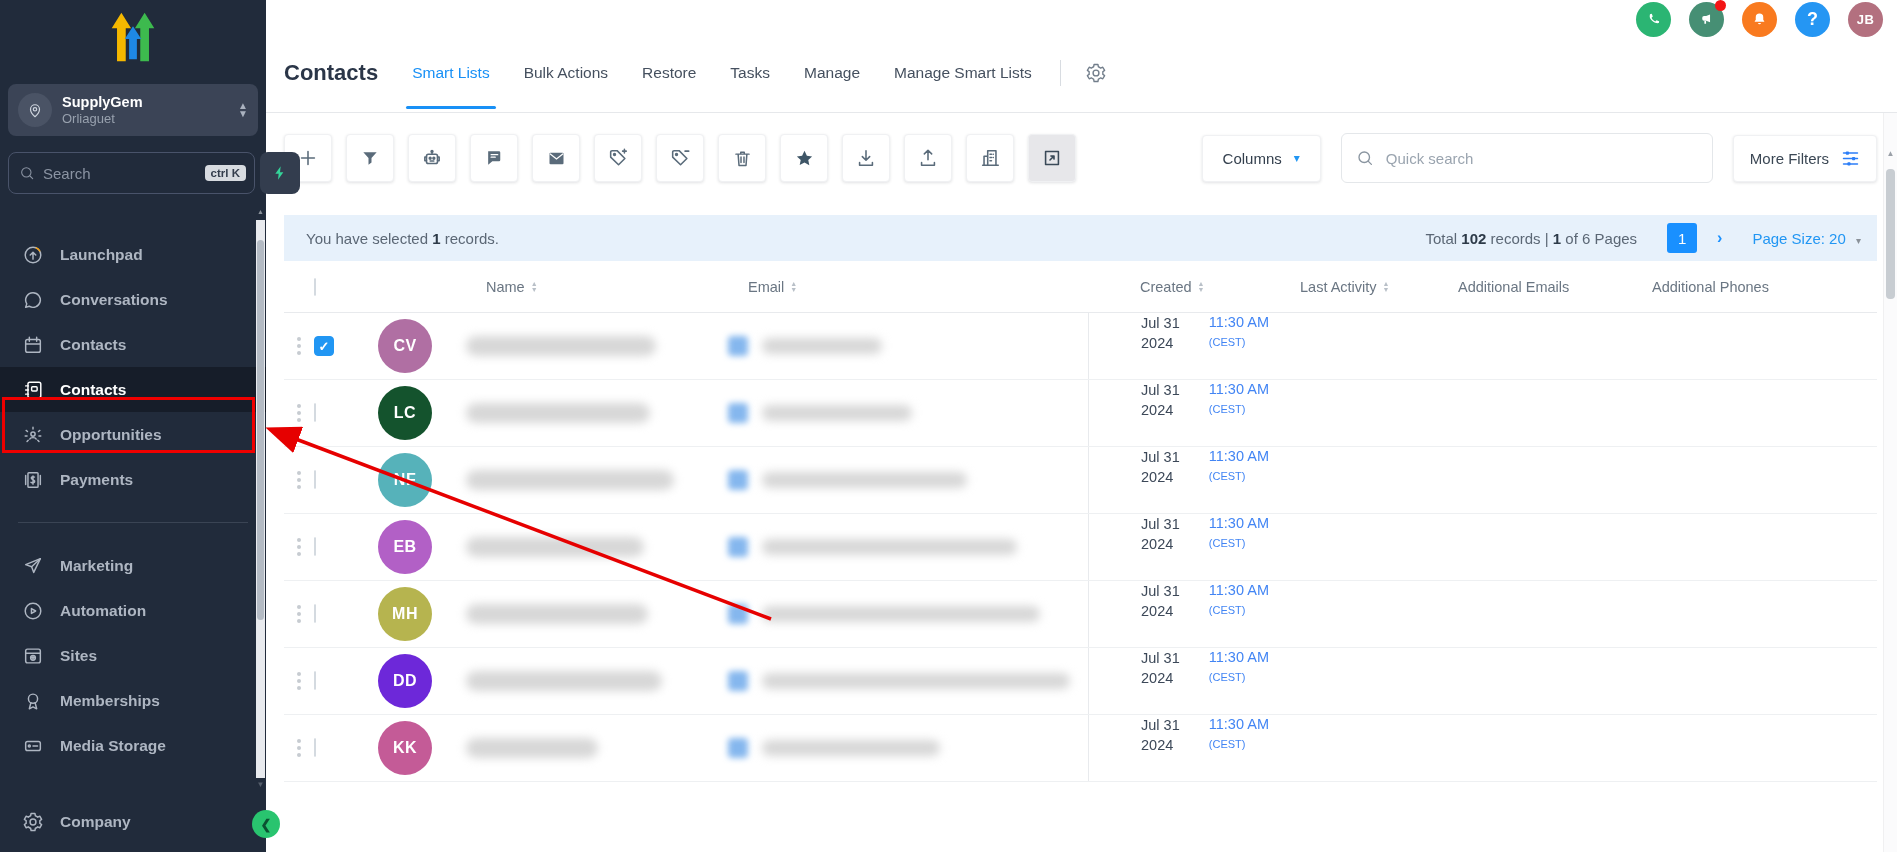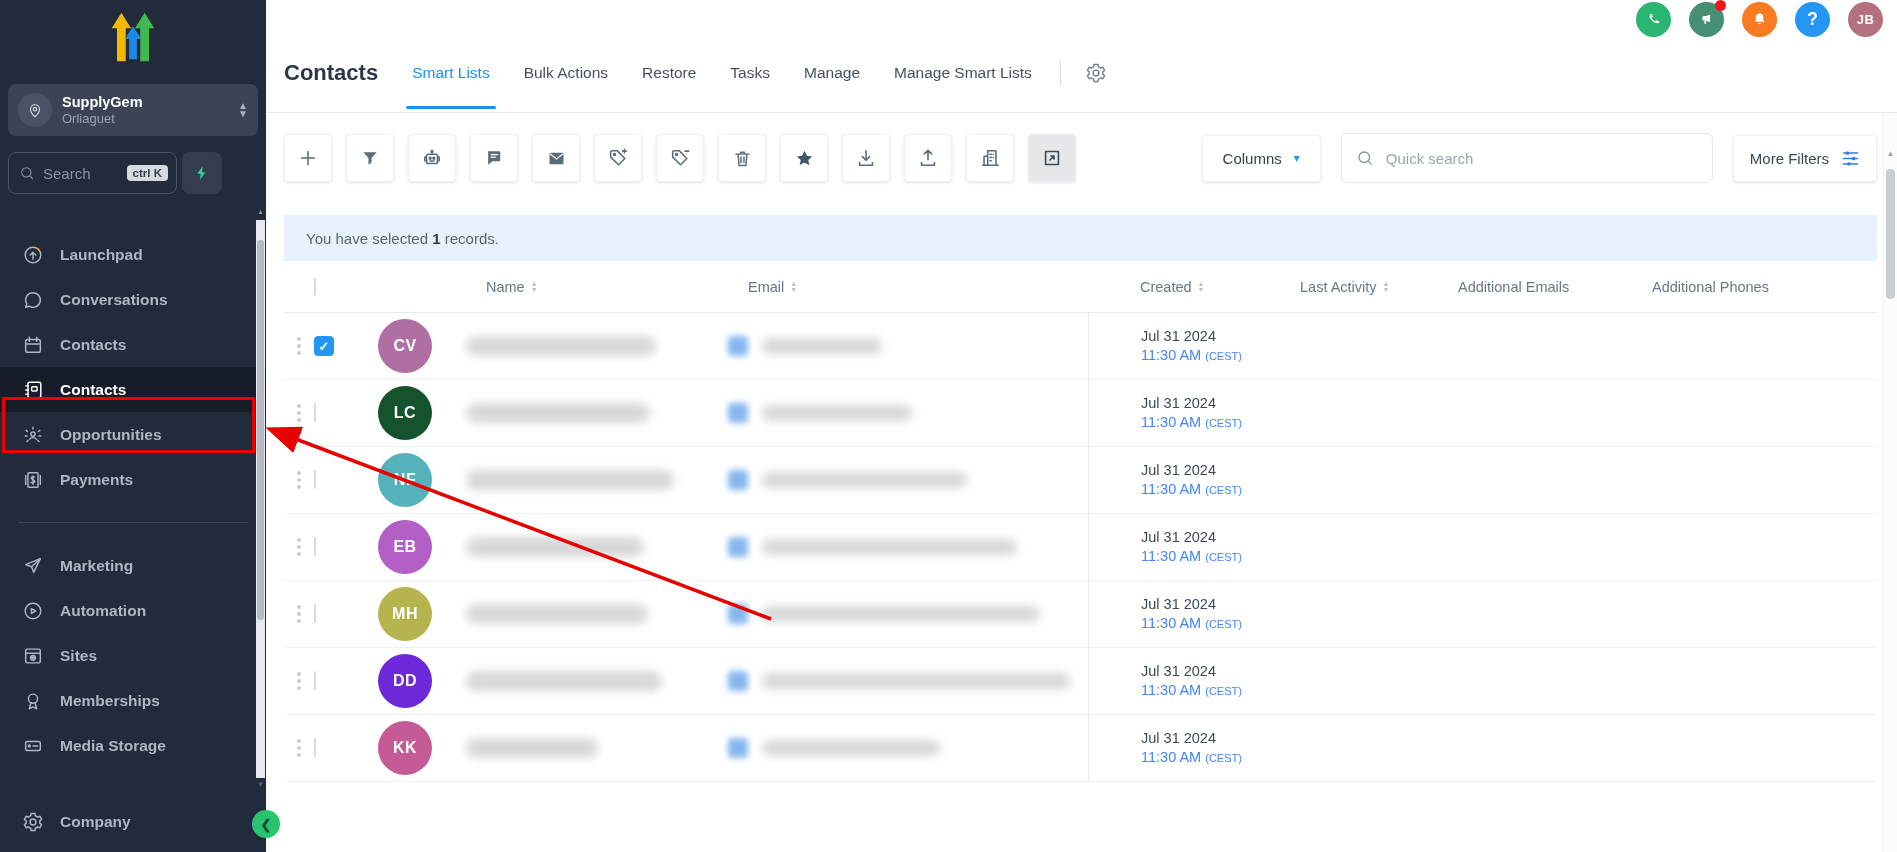--- a/index.html
+++ b/index.html
@@ -11,21 +11,21 @@
   .sidebar { position:relative; width:266px; height:852px; background:#212b3b; flex:0 0 266px; z-index:5; }
   .logo { display:flex; justify-content:center; padding-top:8px; }
   .account { position:absolute; left:8px; top:84px; width:250px; height:52px; background:#3b4456;
     border-radius:8px; display:flex; align-items:center; padding:0 10px; }
   .account .acct-ic { width:34px; height:34px; border-radius:50%; background:#4a5365; color:#cfd5de;
     display:flex; align-items:center; justify-content:center; flex:0 0 34px; }
   .account .acct-txt { margin-left:10px; flex:1; overflow:hidden; }
   .acct-name { color:#fff; font-size:14.5px; font-weight:bold; line-height:17px; }
   .acct-sub { color:#98a1ae; font-size:13px; line-height:16px; }
   .acct-chev { color:#aab2bf; font-size:10px; line-height:8px; text-align:center; }
-  .sb-search-row { position:absolute; left:8px; top:152px; width:214px; display:flex; gap:5px; }
+  .sb-search-row { position:absolute; left:8px; top:152px; width:292px; display:flex; gap:5px; }
   .sb-search { flex:1; height:42px; border:1px solid #49536a; border-radius:8px; display:flex;
     align-items:center; padding:0 8px 0 10px; }
   .sb-search svg { flex:0 0 16px; }
   .sb-search input { flex:1; background:transparent; border:none; outline:none; color:#cfd5de;
     font-size:15px; margin-left:8px; width:80px; font-family:"Liberation Sans",sans-serif; }
   .sb-search input::placeholder { color:#8b94a3; }
   .kbd { background:#d7dbe0; color:#333d4c; font-size:11.5px; border-radius:4px; padding:2px 6px; font-weight:bold; }
   .bolt-btn { width:40px; height:42px; background:#333d4e; border-radius:8px; display:flex;
     align-items:center; justify-content:center; }
   .nav { position:absolute; left:0; top:232px; width:266px; height:572px; overflow:hidden; }
@@ -104,21 +104,21 @@
     display:flex; align-items:center; justify-content:center; }
   .row { height:67px; border-bottom:1px solid #eef0f2; position:relative; }
   .handle { display:flex; flex-direction:column; gap:3px; align-items:center; cursor:grab; }
   .handle i { width:4px; height:4px; border-radius:50%; background:#c7ccd1; }
   .av { width:54px; height:54px; border-radius:50%; margin-left:18px; color:#fff; font-size:16px;
     font-weight:bold; display:flex; align-items:center; justify-content:center; letter-spacing:.5px; }
   .blob { height:20px; border-radius:10px; background:#d7d7d7; filter:blur(5px); }
   .emailcell { display:flex; align-items:center; gap:14px; }
   .blob-ic { width:20px; height:20px; border-radius:4px; background:#85b7ee; filter:blur(3px); flex:0 0 20px; }
   .created { border-left:1px solid #e8eaed; padding-left:52px; height:100%; display:flex;
-    flex-direction:column; justify-content:center; }
+    flex-direction:row; justify-content:center; }
   .cr-date { color:#3c4858; font-size:14.5px; line-height:20px; }
   .cr-time { color:#4285f4; font-size:14.5px; line-height:19px; }
   .cr-time small { font-size:11px; }
 
   
   .v-scroll { position:absolute; right:0; top:113px; bottom:0; width:14px; background:#fbfbfc; border-left:1px solid #f0f0f1; }
   .v-up { position:absolute; top:36px; left:0; width:13px; text-align:center; color:#9aa0a8; font-size:8px; }
   .v-thumb { position:absolute; top:56px; left:2px; width:9px; height:130px; background:#c8cdd2; border-radius:4px; }
 
   
@@ -437,20 +437,36 @@
           </div>
         </div>
       </div>
 
       <div class="selbar">
         <span>
           <span>You have selected</span>
           <b>1</b>
           <span>records.</span>
         </span>
+        <span class="selbar-right">
+          <span>
+            <span>Total</span>
+            <b>102</b>
+            <span>records |</span>
+            <b>1</b>
+            <span>of 6 Pages</span>
+          </span>
+          <span class="pagebox">1</span>
+          <span class="pg-next">›</span>
+          <span class="pgsize">
+            <span>Page Size:</span>
+            <span>20</span>
+            <span class="caret">▾</span>
+          </span>
+        </span>
       </div>
 
       <div class="tgrid thead">
         <div></div>
         <div><span class="cb"></span></div>
         <div></div>
         <div class="th" style="padding-left:20px">
           <span>Name</span>
           <span class="sort">
               <i>▲</i>

